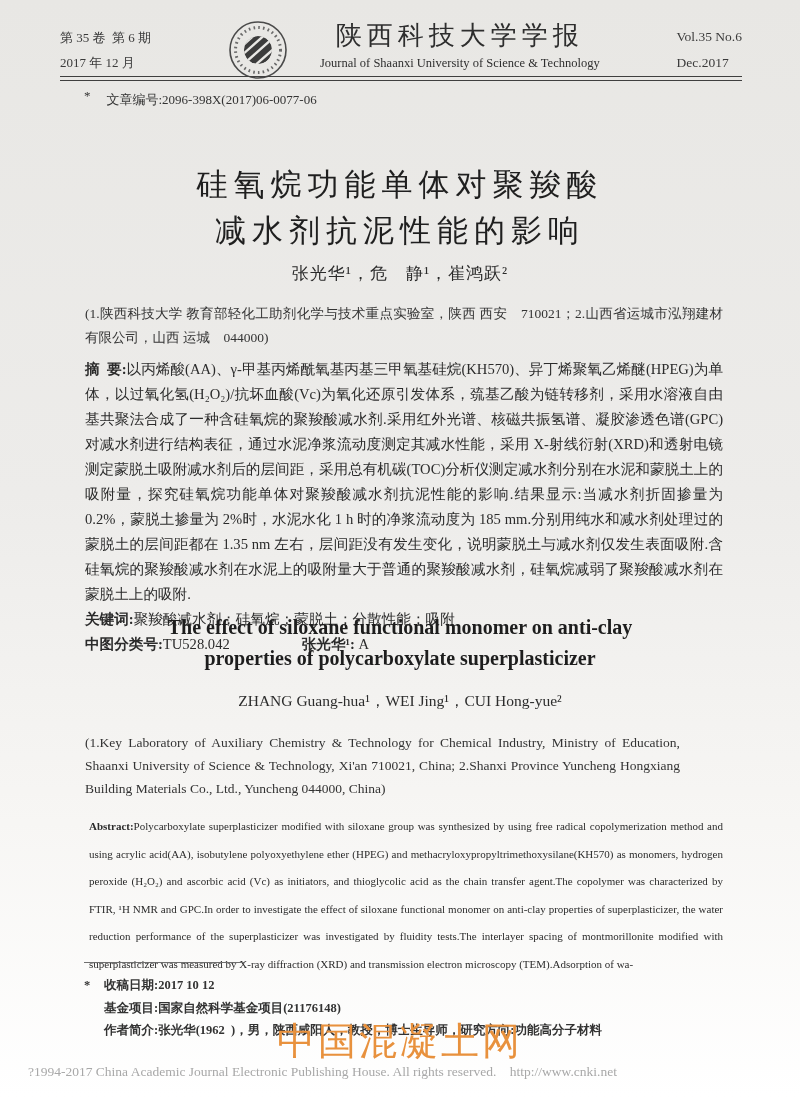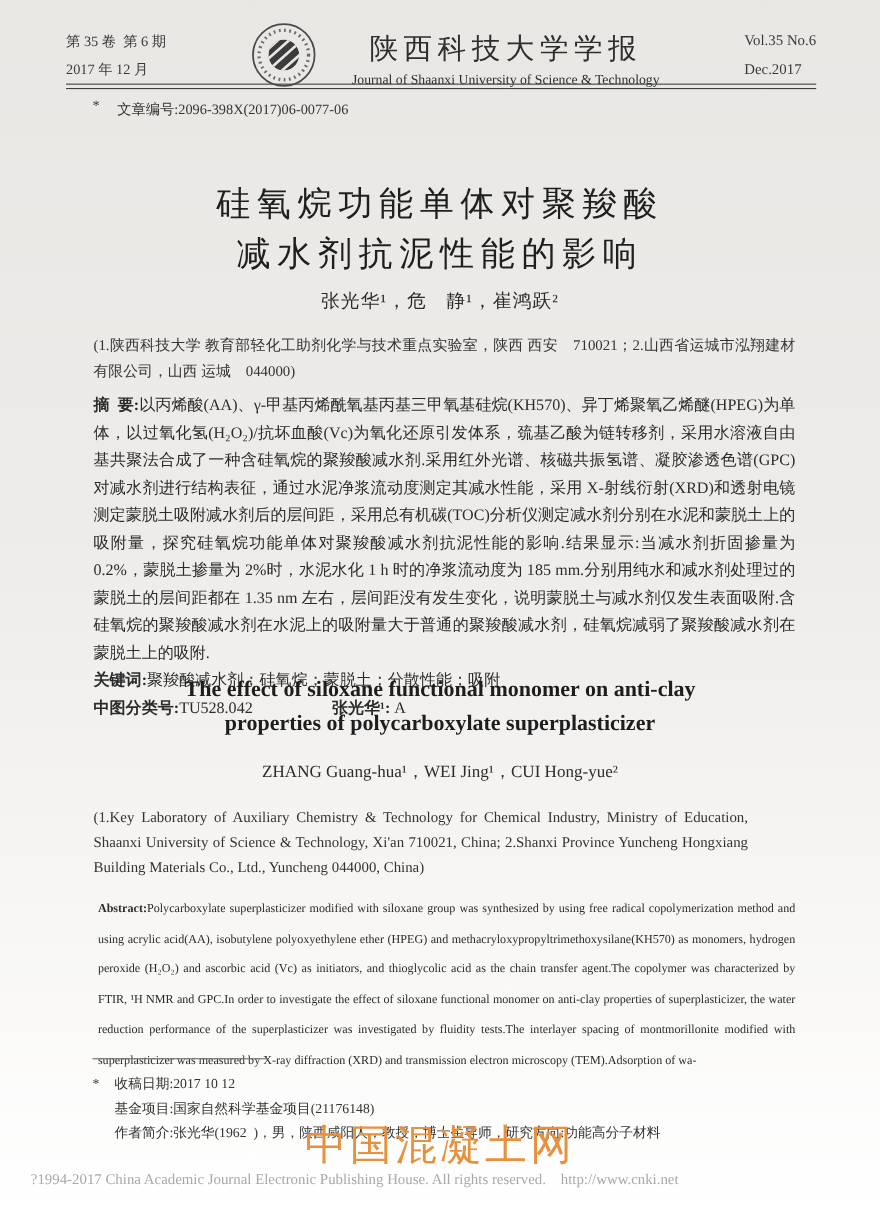--- a/index.html
+++ b/index.html
@@ -9,21 +9,21 @@
     background:linear-gradient(180deg,#e8e7e4 0%,#edecea 45%,#f7f6f4 75%,#ffffff 100%);
     font-family:"Liberation Serif","DejaVu Serif",serif;
     color:#2b2b2b;
     overflow:hidden;
   }
   .pre{white-space:pre-wrap;}
 
   
   .header{position:absolute;top:20px;left:60px;right:58px;display:flex;justify-content:space-between;align-items:center;}
   .h-left{font-size:13px;line-height:25px;color:#3a3a3a;}
-  .h-center{display:flex;align-items:flex-end;gap:32px;}
+  .h-center{display:flex;align-items:flex-start;gap:32px;}
   .seal{width:60px;height:60px;flex:0 0 auto;}
   .h-titles{text-align:center;}
   .journal-cn{font-size:26px;letter-spacing:5px;color:#2e2e2e;line-height:32px;}
   .journal-en{font-size:12.5px;font-weight:normal;margin-top:4px;color:#2e2e2e;}
   .h-right{font-size:13.5px;line-height:26px;color:#3a3a3a;}
   .double-rule{position:absolute;top:76px;left:60px;right:58px;height:3px;border-top:1.6px solid #3f3f3f;border-bottom:1.6px solid #3f3f3f;}
 
   
   .article-no{position:absolute;top:88px;left:84px;font-size:13px;color:#333;}
   .article-no .star{display:inline-block;vertical-align:4px;font-size:13px;margin-right:16px;}
@@ -41,21 +41,21 @@
 
   
   .en-block{position:absolute;top:612px;left:0;right:0;}
   .title-en{text-align:center;font-size:20px;font-weight:bold;line-height:31px;color:#1d1d1d;}
   .authors-en{text-align:center;font-size:15.5px;margin-top:17px;color:#2c2c2c;}
   .affil-en{margin:19px 120px 0 85px;font-size:13.5px;line-height:23px;text-align:justify;color:#333;}
   .abstract-en{margin:13px 77px 0 89px;font-size:11px;line-height:27.5px;text-align:justify;color:#2b2b2b;}
 
   
   .foot-rule{position:absolute;top:962px;left:84px;width:160px;border-top:1px solid #6f6f6f;}
-  .footnotes{position:absolute;top:974px;left:84px;font-size:12.5px;line-height:22.5px;color:#333;}
+  .footnotes{position:absolute;top:974px;left:84px;font-size:12.5px;line-height:22.5px;color:#333;font-weight:bold;}
   .footnotes .star{display:inline-block;width:20px;}
   .footnotes .cont{padding-left:20px;}
 
   
   .watermark{position:absolute;top:1016px;left:0;right:0;text-align:center;
     font-family:Liberation Sans, sans-serif;
     font-size:38px;letter-spacing:3px;}
   .copyright{position:absolute;top:1064px;left:28px;right:10px;font-size:13.5px;}
 </style>
 </head>

